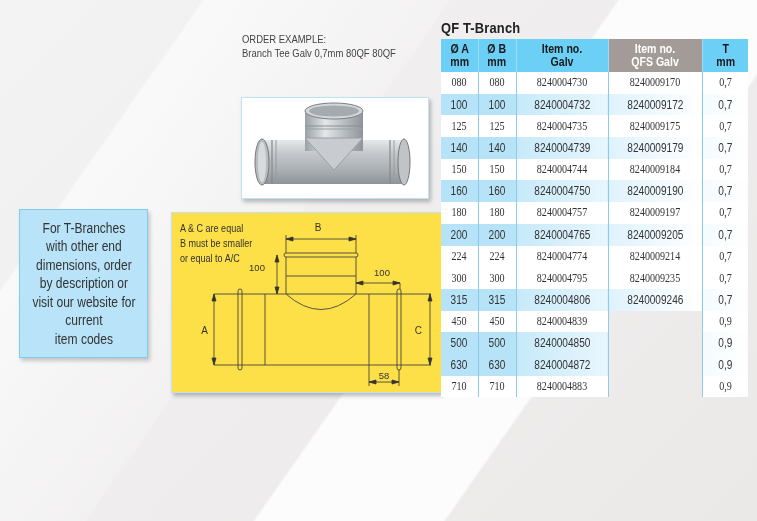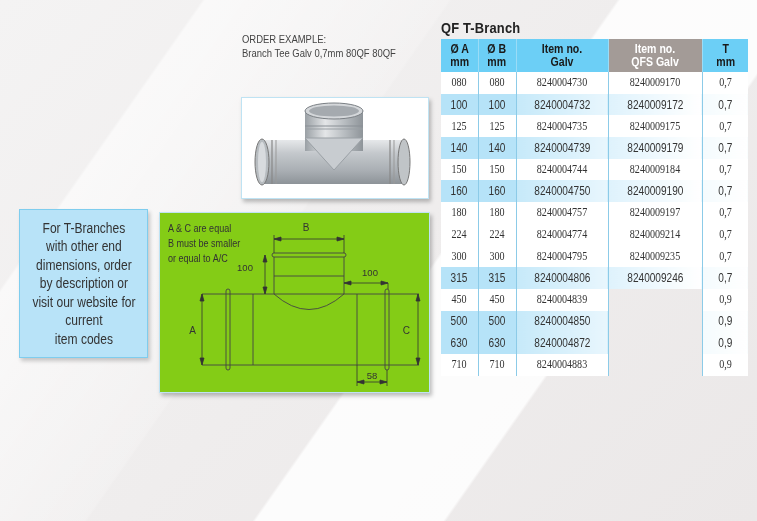--- a/index.html
+++ b/index.html
@@ -15,22 +15,22 @@
     background: linear-gradient(125deg, transparent 0%, transparent 55%, rgba(255,255,255,0.85) 55.3%, rgba(255,255,255,0.85) 72%, transparent 72.3%); }
   .bg-c { left: 0; top: 0; width: 757px; height: 521px;
     background: linear-gradient(125deg, transparent 0%, transparent 18%, rgba(255,255,255,0.6) 18.3%, rgba(255,255,255,0.2) 40%, transparent 40.3%); }
 
   .order-example { position: absolute; left: 242px; top: 32px; font-size: 11px; color: #444; line-height: 14px;
     transform: scaleX(0.86); transform-origin: left top; }
 
   .photo-box { position: absolute; left: 241px; top: 97px; width: 186px; height: 100px;
     background: #fff; border: 1px solid #bfe3f3; box-shadow: 2px 3px 4px rgba(0,0,0,0.25); }
 
-  .diagram-box { position: absolute; left: 159px; top: 212px; width: 269px; height: 179px;
-    background: #84cc16; border: 1px solid #bfe3f3; box-shadow: 2px 3px 4px rgba(0,0,0,0.25); }
+  .diagram-box { position: absolute; left: 171px; top: 212px; width: 269px; height: 179px;
+    background: #fde047; border: 1px solid #bfe3f3; box-shadow: 2px 3px 4px rgba(0,0,0,0.25); }
   .diagram-note { position: absolute; left: 8px; top: 8px; font-size: 11px; line-height: 15px; color: #333;
     transform: scaleX(0.82); transform-origin: left top; white-space: nowrap; }
 
   .info-box { position: absolute; left: 19px; top: 209px; width: 127px; height: 147px;
     background: #b8e3f8; border: 1px solid #7fcdee; box-shadow: 2px 3px 4px rgba(0,0,0,0.2);
     display: flex; align-items: center; justify-content: center; text-align: center; }
   .info-text { font-size: 14px; line-height: 18.5px; color: #333; transform: scaleX(0.86); white-space: nowrap; }
 
   .table-title { position: absolute; left: 441px; top: 19px; font-size: 15px; font-weight: bold; color: #222;
     transform: scaleX(0.86); transform-origin: left top; letter-spacing: 0.2px; }
@@ -236,20 +236,27 @@
         <td class="c3"><span>8240009190</span></td>
         <td class="c4"><span>0,7</span></td>
       </tr>
       <tr class="odd">
         <td class="c0"><span>180</span></td>
         <td class="c1"><span>180</span></td>
         <td class="c2"><span>8240004757</span></td>
         <td class="c3"><span>8240009197</span></td>
         <td class="c4"><span>0,7</span></td>
       </tr>
+      <tr class="even">
+        <td class="c0"><span>200</span></td>
+        <td class="c1"><span>200</span></td>
+        <td class="c2"><span>8240004765</span></td>
+        <td class="c3"><span>8240009205</span></td>
+        <td class="c4"><span>0,7</span></td>
+      </tr>
       <tr class="odd">
         <td class="c0"><span>224</span></td>
         <td class="c1"><span>224</span></td>
         <td class="c2"><span>8240004774</span></td>
         <td class="c3"><span>8240009214</span></td>
         <td class="c4"><span>0,7</span></td>
       </tr>
       <tr class="odd">
         <td class="c0"><span>300</span></td>
         <td class="c1"><span>300</span></td>

